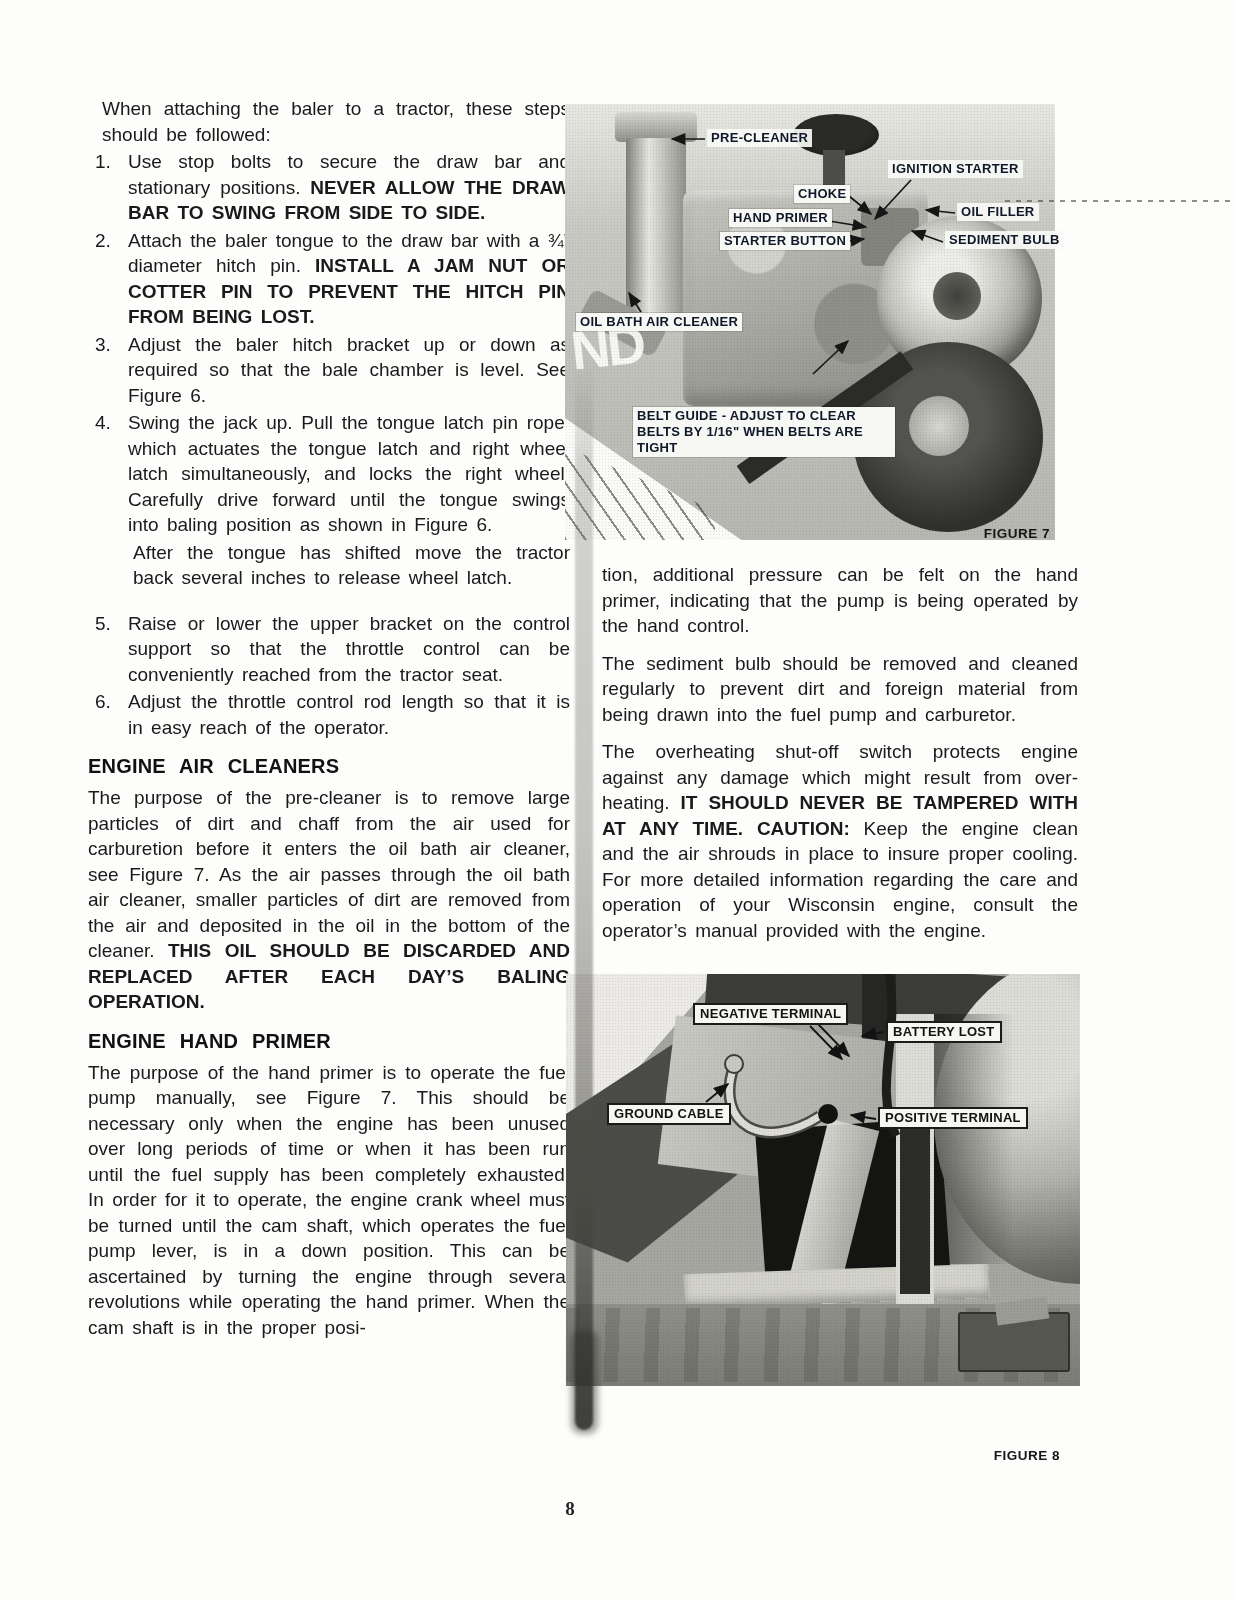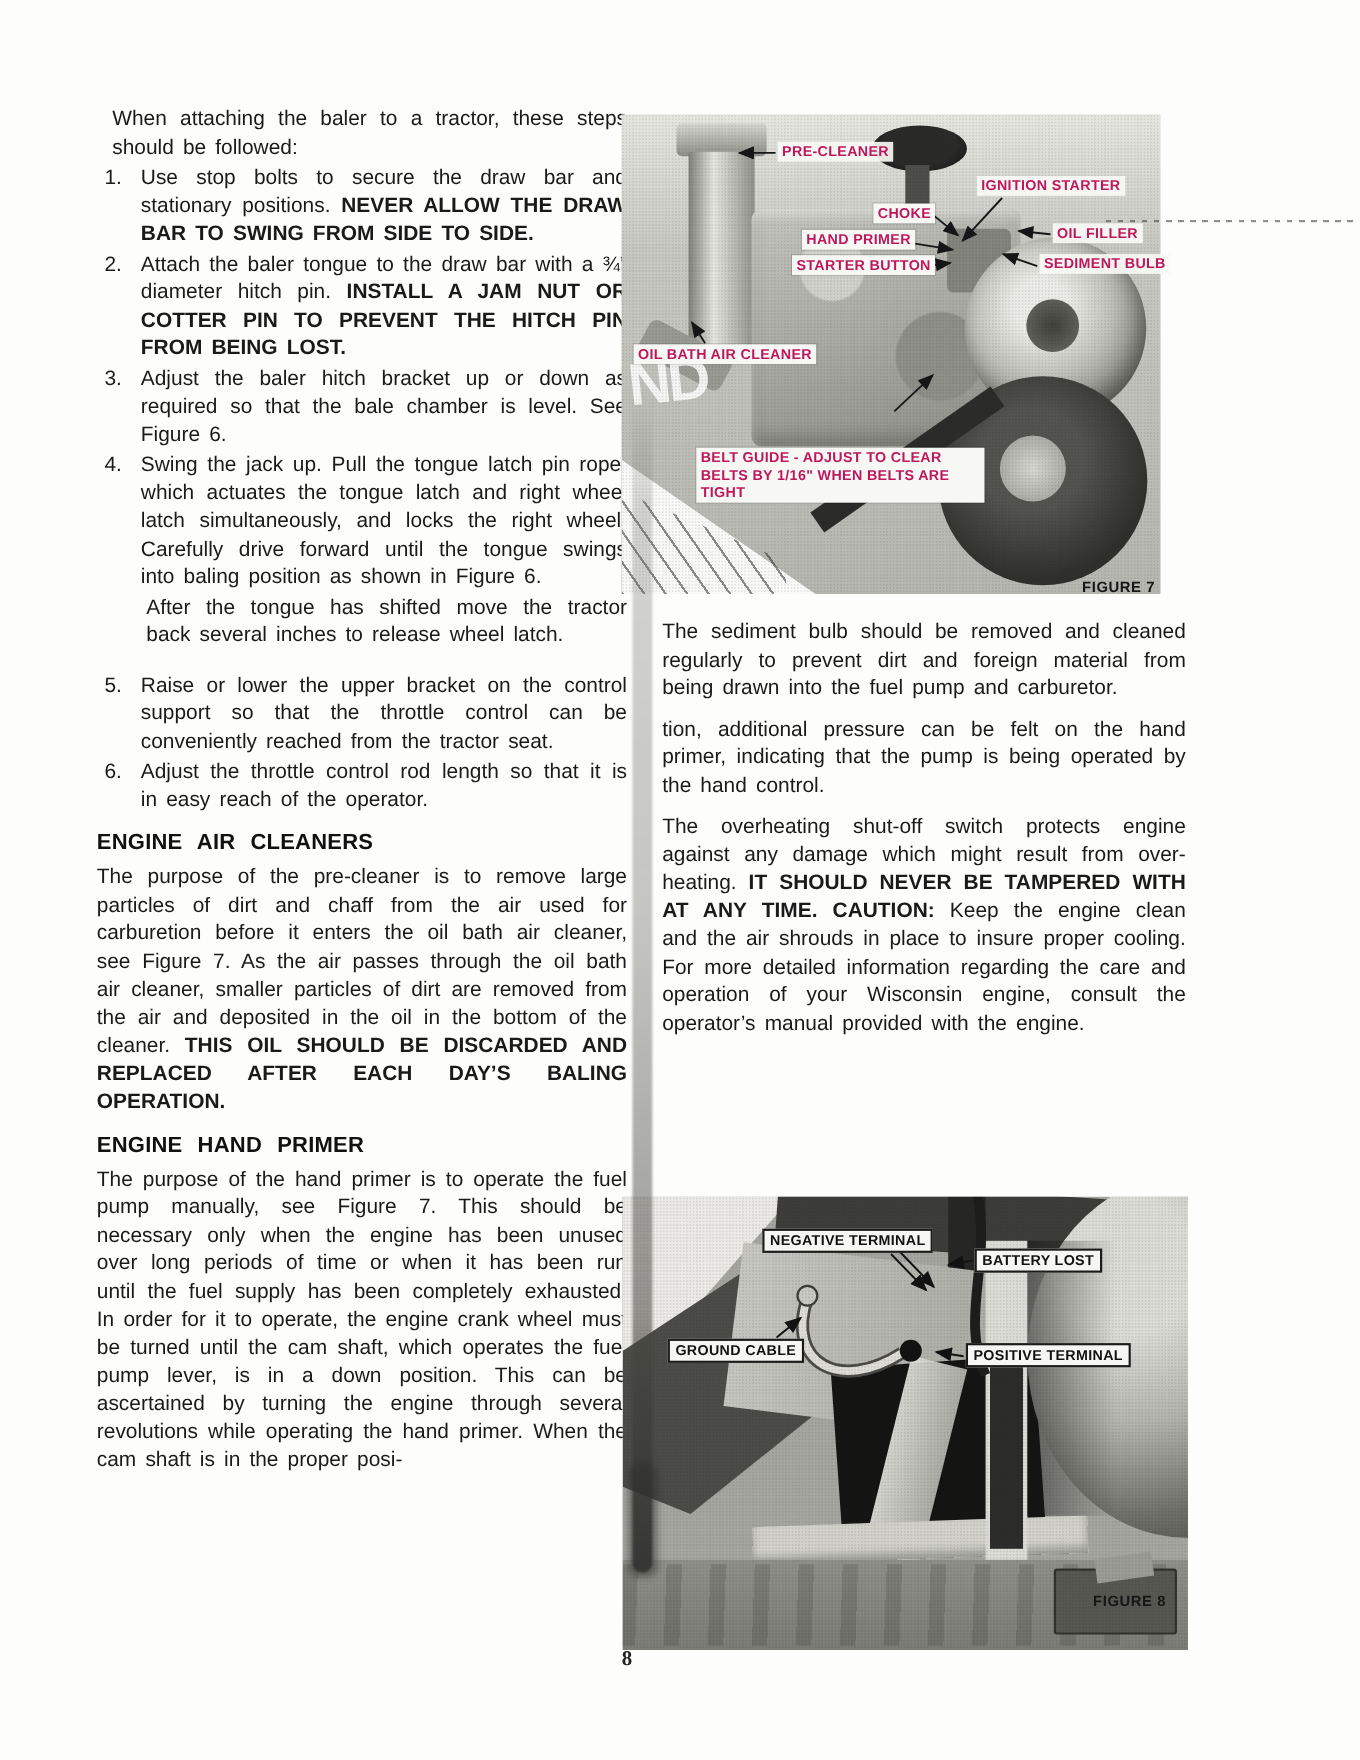--- a/index.html
+++ b/index.html
@@ -37,32 +37,32 @@
     position:absolute; left:571px; top:1330px; width:27px; height:104px;
     background:rgba(45,45,42,.45); filter:blur(3px); border-radius:10px;
   }
   .dotline{
     position:absolute; left:1005px; top:200px; width:231px; height:2px;
     background:repeating-linear-gradient(90deg, rgba(70,70,66,.6) 0 5px, transparent 5px 11px);
   }
   
   .fig{position:absolute;}
   .fig7{left:565px; top:98px; width:671px; height:450px;}
-  .fig8{left:566px; top:1088px; width:514px; height:357px;}
+  .fig8{left:566px; top:974px; width:514px; height:357px;}
   .photo{position:absolute; overflow:hidden; background:#c7c7c2;}
   .f7-photo{left:0; top:6px; width:490px; height:436px;
     background:linear-gradient(180deg,#e7e7e2 0%, #c9c9c4 28%, #b7b7b1 100%);}
   .f8-photo{left:0; top:0; width:514px; height:412px; background:#a6a6a1;}
   .shape{position:absolute;}
   .stipple{position:absolute; inset:0;
     background-image:radial-gradient(rgba(30,30,28,.55) .7px, transparent .9px);
     background-size:3px 3px; opacity:.2; pointer-events:none;}
   
   .f7-label{
-    position:absolute; font-size:13px; font-weight:700; line-height:1.22; color:#be185d;
+    position:absolute; font-size:13px; font-weight:700; line-height:1.22; color:#0f172a;
     background:#f7f7f4; padding:1px 4px; white-space:nowrap;
     box-shadow:0 0 0 1px rgba(0,0,0,.13); letter-spacing:.3px;
   }
   .f7-label.bare{box-shadow:none; background:rgba(248,248,245,.92);}
   .f7-label.wide{white-space:normal; width:254px;}
   .f8-label{
     position:absolute; font-size:13px; font-weight:700; line-height:1.25; color:#121212;
     background:#f6f6f2; border:2px solid #1b1b19; padding:1px 5px; white-space:nowrap;
     letter-spacing:.3px;
   }
@@ -115,22 +115,22 @@
     </div>
 
     <h2>ENGINE AIR CLEANERS</h2>
     <p class="body para"><span>The purpose of the pre-cleaner is to remove large particles of dirt and chaff from the air used for carburetion before it enters the oil bath air cleaner, see Figure 7.  As the air passes through the oil bath air cleaner, smaller particles of dirt are removed from the air and deposited in the oil in the bottom of the cleaner.  </span><b>THIS OIL SHOULD BE DISCARDED AND REPLACED AFTER EACH DAY’S BALING OPERATION.</b></p>
 
     <h2>ENGINE HAND PRIMER</h2>
     <p class="body para"><span>The purpose of the hand primer is to operate the fuel pump manually, see Figure 7.  This should be necessary only when the engine has been unused over long periods of time or when it has been run until the fuel supply has been completely exhausted.  In order for it to operate, the engine crank wheel must be turned until the cam shaft, which operates the fuel pump lever, is in a down position.  This can be ascertained by turning the engine through several revolutions while operating the hand primer.  When the cam shaft is in the proper posi-</span></p>
   </div>
 
   <div class="col col-right">
+    <p class="body para"><span>tion, additional pressure can be felt on the hand primer, indicating that the pump is being operated by the hand control.</span></p>
     <p class="body para"><span>The sediment bulb should be removed and cleaned regularly to prevent dirt and foreign material from being drawn into the fuel pump and carburetor.</span></p>
-    <p class="body para"><span>tion, additional pressure can be felt on the hand primer, indicating that the pump is being operated by the hand control.</span></p>
     <p class="body para"><span>The overheating shut-off switch protects engine against any damage which might result from over-heating.  </span><b>IT SHOULD NEVER BE TAMPERED WITH AT ANY TIME.  CAUTION:</b><span> Keep the engine clean and the air shrouds in place to insure proper cooling.  For more detailed information regarding the care and operation of your Wisconsin engine, consult the operator’s manual provided with the engine.</span></p>
   </div>
 
   <div class="fig fig7">
     <div class="photo f7-photo">
       <div class="shape" style="left:50px;top:8px;width:82px;height:30px;background:linear-gradient(180deg,#d8d8d3,#8e8e88);border-radius:5px;"></div>
       <div class="shape" style="left:61px;top:34px;width:60px;height:192px;background:linear-gradient(90deg,#80807a,#e6e6e1 38%,#90908a);border-radius:3px;"></div>
       <div class="shape" style="left:16px;top:202px;width:84px;height:34px;background:#9a9a94;transform:rotate(28deg);border-radius:8px;"></div>
       <div class="shape" style="left:228px;top:10px;width:86px;height:42px;background:radial-gradient(ellipse at 50% 40%, #2a2a28 55%, #101010);border-radius:50%;"></div>
       <div class="shape" style="left:258px;top:46px;width:22px;height:48px;background:#4d4d49;"></div>

